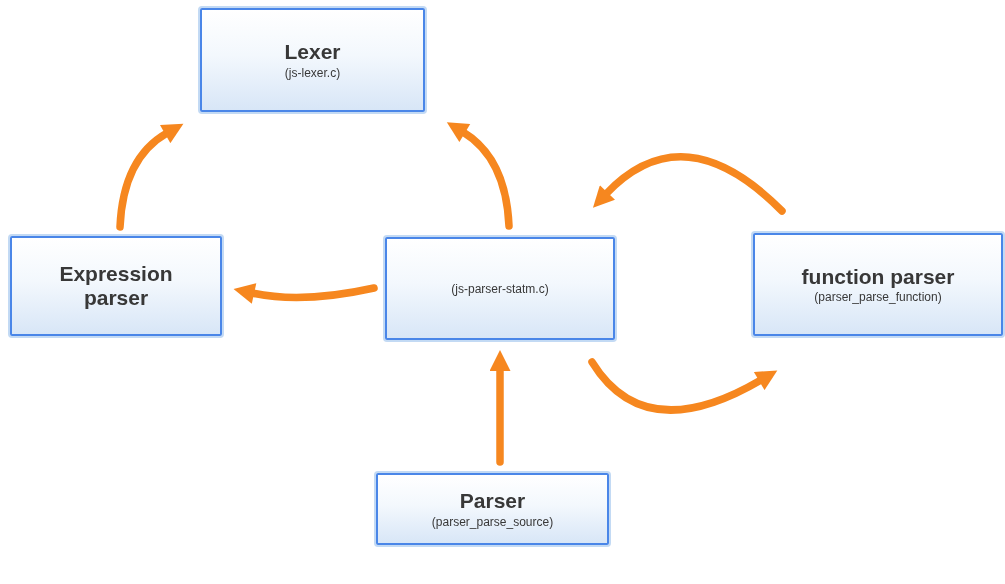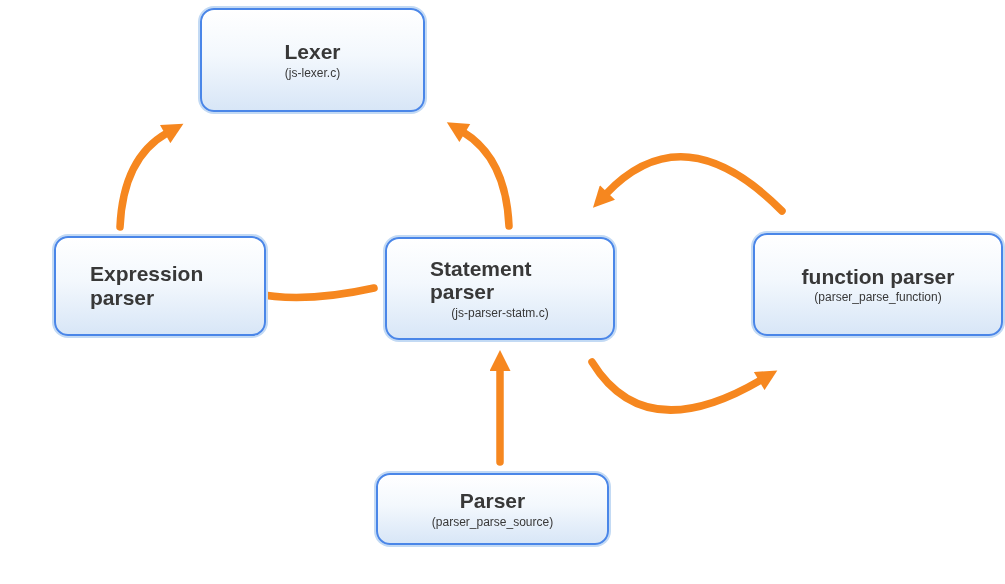--- a/index.html
+++ b/index.html
@@ -21,43 +21,43 @@
     fill: none;
     stroke: #F6871F;
     stroke-width: 7.5;
     stroke-linecap: round;
   }
   .arrowhead-fill { fill: #F6871F; }
   .node {
     position: absolute;
     box-sizing: border-box;
     border: 2px solid #4A86E8;
-    border-radius: 14px;
+    border-radius: 2px;
     background: linear-gradient(180deg, #ffffff 0%, #f3f8fd 45%, #d8e6f7 100%);
     box-shadow: 0 0 0 2px #c3daf4;
     display: flex;
     flex-direction: column;
     align-items: center;
     justify-content: center;
-    text-align: left;
+    text-align: center;
     color: #383838;
   }
   .node .title {
     font-weight: 700;
     font-size: 21px;
     line-height: 1.12;
   }
   .node .subtitle {
     font-size: 12px;
     margin-top: 3px;
     line-height: 1.1;
   }
   .node.narrow .title { max-width: 140px; }
   #node-lexer      { left: 200px; top:   8px; width: 225px; height: 104px; }
-  #node-expression { left:  10px; top: 236px; width: 212px; height: 100px; margin-left: 44px; }
+  #node-expression { left:  10px; top: 236px; width: 212px; height: 100px; }
   #node-statement  { left: 385px; top: 237px; width: 230px; height: 103px; }
   #node-function   { left: 753px; top: 233px; width: 250px; height: 103px; }
   #node-parser     { left: 376px; top: 473px; width: 233px; height: 72px; }
 </style>
 </head>
 <body>
 
 <div class="canvas">
 
   <svg class="edges-layer" viewBox="0 0 1005 584" width="1005" height="584" xmlns="http://www.w3.org/2000/svg">
@@ -83,21 +83,20 @@
   <div class="node" id="node-lexer">
     <span class="title">Lexer</span>
     <span class="subtitle">(js-lexer.c)</span>
   </div>
 
   <div class="node narrow" id="node-expression">
     <span class="title">Expression parser</span>
   </div>
 
   <div class="node narrow" id="node-statement">
-    <span class="title">Statement parser</span>
     <span class="subtitle">(js-parser-statm.c)</span>
   </div>
 
   <div class="node" id="node-function">
     <span class="title">function parser</span>
     <span class="subtitle">(parser_parse_function)</span>
   </div>
 
   <div class="node" id="node-parser">
     <span class="title">Parser</span>

